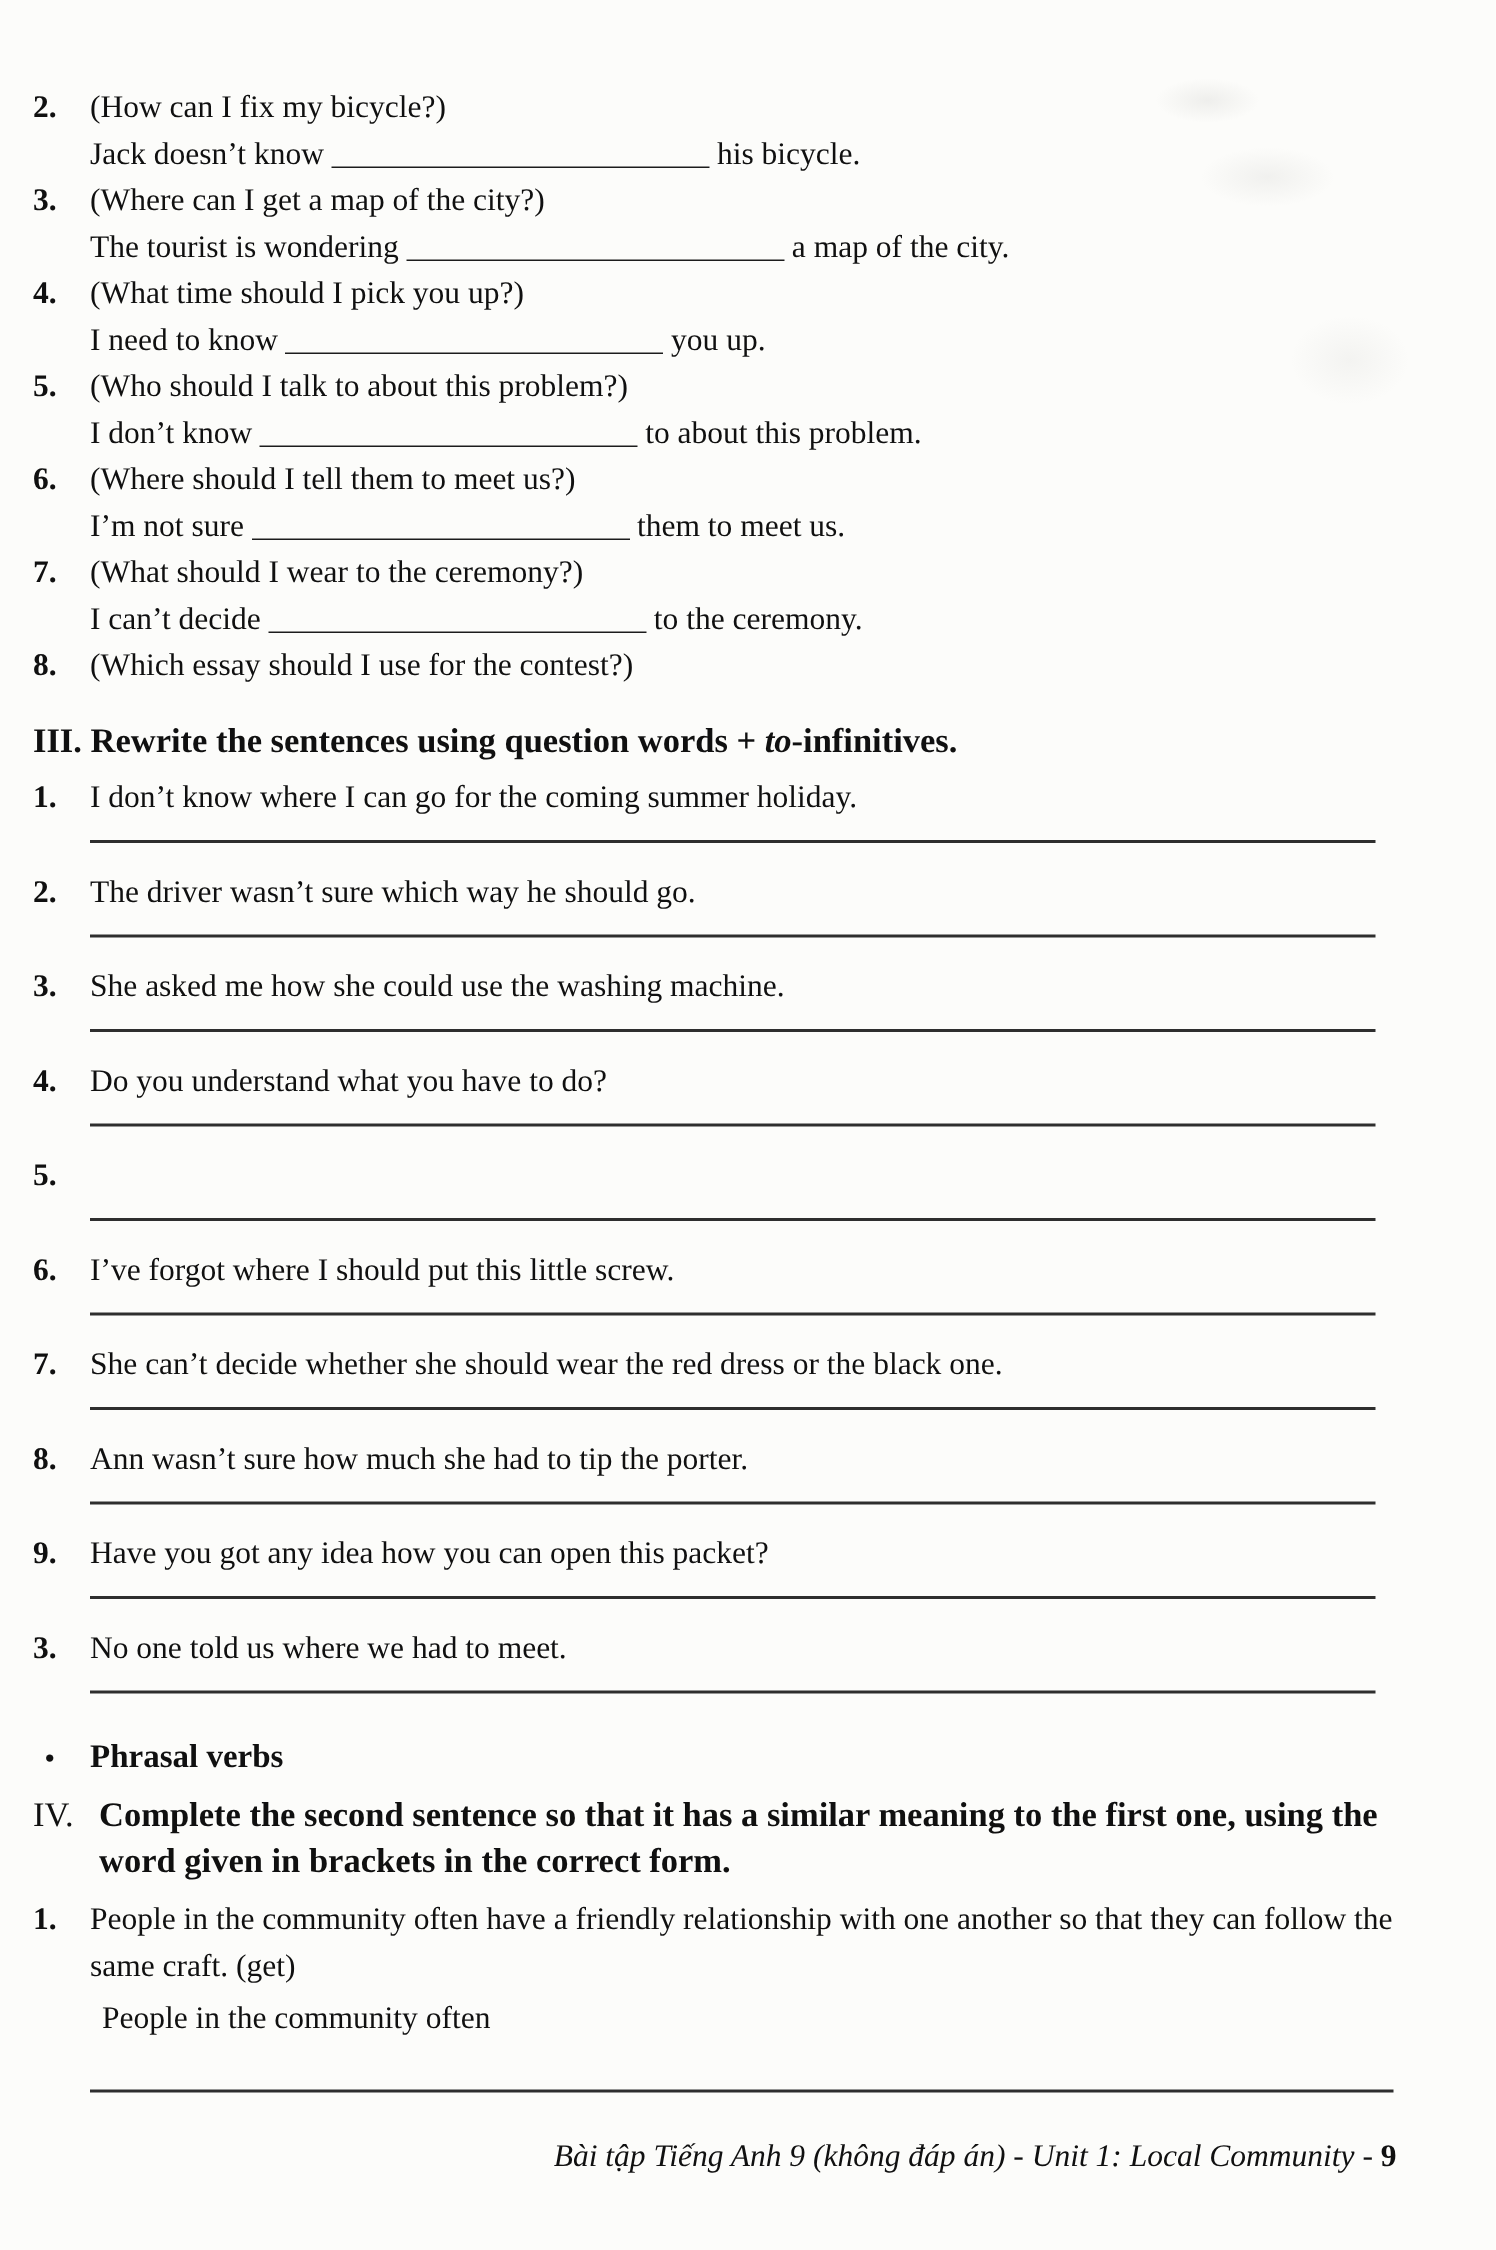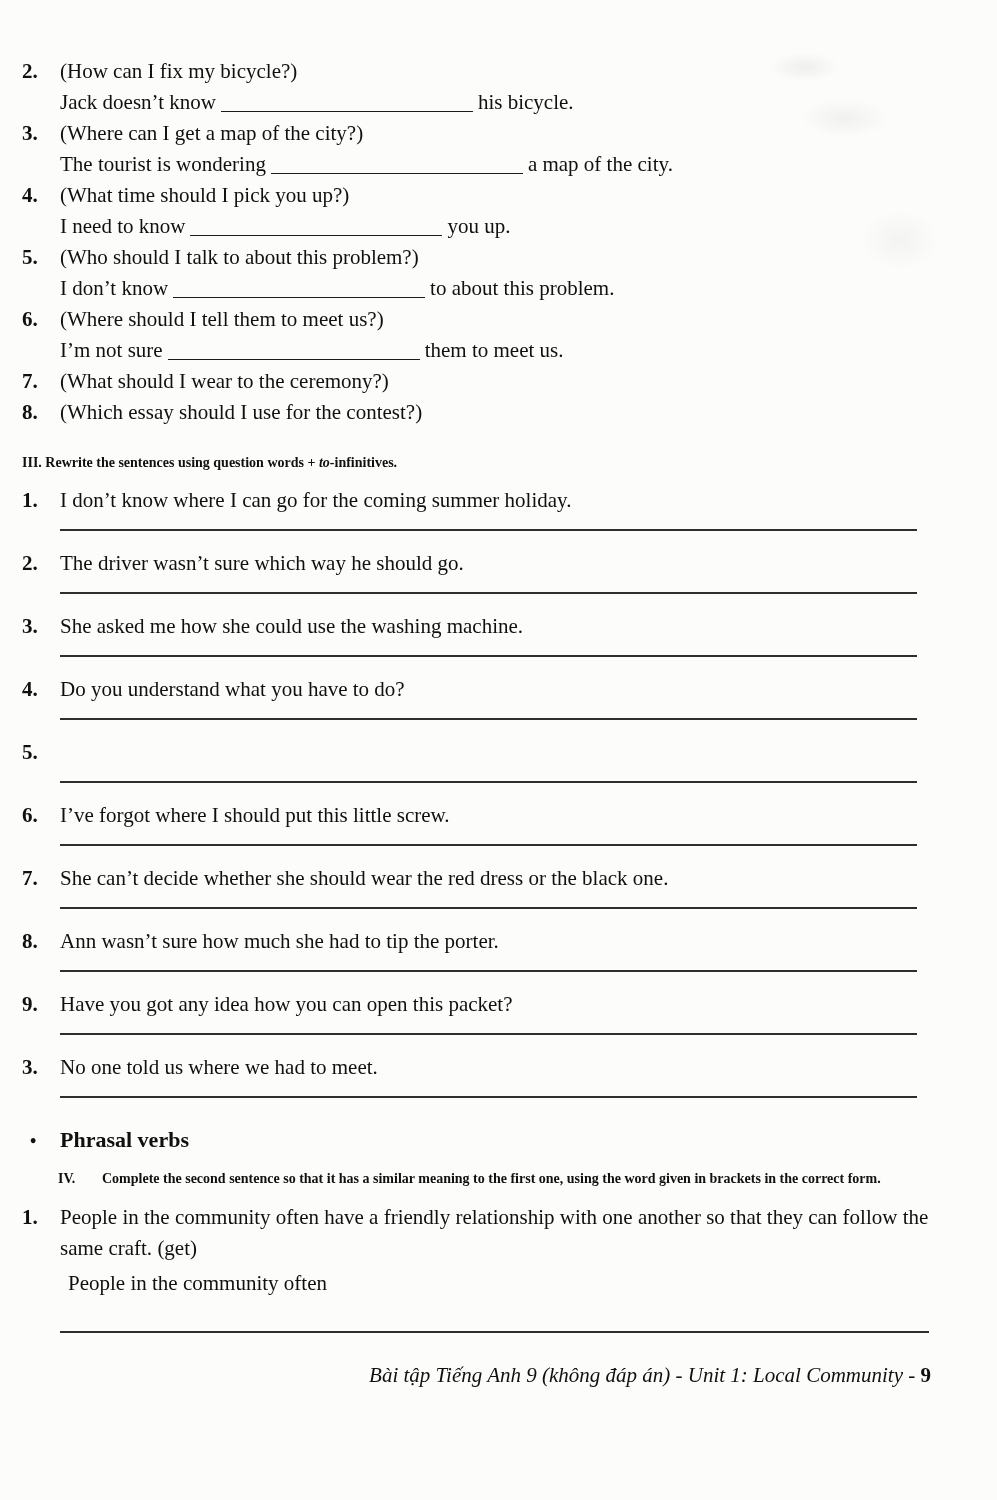--- a/index.html
+++ b/index.html
@@ -30,21 +30,21 @@
   .indent { padding-left: 38px; }
   .blank {
     display: inline-block;
     width: 252px;
     border-bottom: 1.6px solid #1c1c1c;
     height: 14px;
     transform: translateY(3px);
     margin: 0 5px;
   }
   .s3-heading, .s4-heading-row {
-    font-size: 14px;
+    font-size: 23px;
     line-height: 31px;
     font-weight: bold;
   }
   .s3-heading { margin-top: 19px; margin-bottom: 7px; }
   .s3-item .rule {
     margin-left: 38px;
     margin-right: 18px;
     border-bottom: 2px solid #2e2e2e;
     margin-top: 13px;
     margin-bottom: 17px;
@@ -53,21 +53,21 @@
   .phrasal-row {
     display: flex;
     align-items: baseline;
     font-size: 22px;
     line-height: 31px;
     font-weight: bold;
     margin-top: 26px;
   }
   .phrasal-row .bullet { flex: 0 0 30px; padding-left: 8px; font-size: 18px; }
   .s4-heading-row { display: flex; align-items: baseline; margin-top: 6px; }
-  .s4-heading-row .num4 { flex: 0 0 44px; font-weight: bold; margin-left: 36px; }
+  .s4-heading-row .num4 { flex: 0 0 44px; font-weight: normal; }
   .s4-item { margin-top: 8px; }
   .s4-text { flex: 1; }
   .fill-row {
     display: flex;
     align-items: baseline;
     font-size: 21px;
     line-height: 34px;
     padding-left: 38px;
     margin-top: 2px;
     flex-direction: column;
@@ -175,20 +175,25 @@
             <span class="blank"></span>
             <span>them to meet us.</span>
           </div>
       </div>
 
       <div class="s2-item">
         <div class="row">
             <span class="num">7.</span>
             <span>(What should I wear to the ceremony?)</span>
           </div>
+        <div class="row indent">
+            <span>I can’t decide</span>
+            <span class="blank"></span>
+            <span>to the ceremony.</span>
+          </div>
       </div>
 
       <div class="s2-item">
         <div class="row">
             <span class="num">8.</span>
             <span>(Which essay should I use for the contest?)</span>
           </div>
       </div>
 
     </div>

